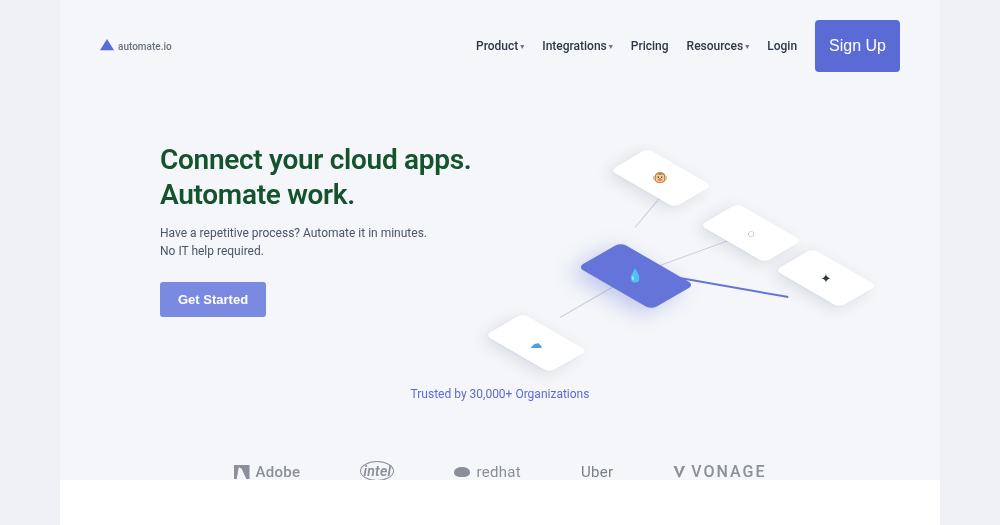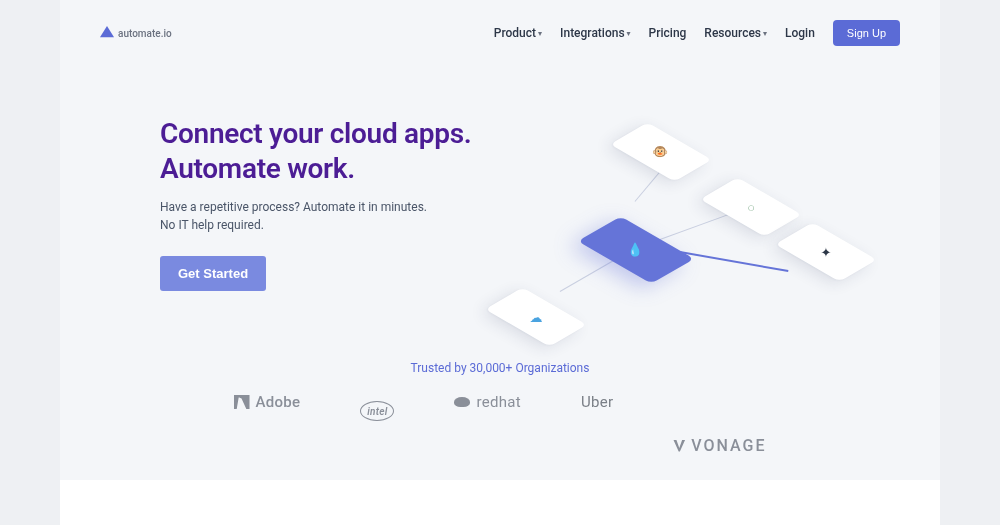--- a/index.html
+++ b/index.html
@@ -62,39 +62,39 @@
     align-items: center;
     gap: 2px;
   }
   .chev {
     font-size: 8px;
     color: #6b7280;
   }
   .btn-signup {
     background: #5b6bd6;
     color: #fff;
-    font-size: 11px;
+    font-size: 16px;
     font-weight: 500;
-    padding: 7px 14px;
+    padding: 17px 14px;
     border-radius: 4px;
     cursor: pointer;
     border: none;
   }
   .hero {
     display: flex;
     padding: 70px 0 0 100px;
     position: relative;
   }
   .hero-left {
     width: 360px;
   }
   .headline {
     font-size: 28px;
     font-weight: 600;
-    color: #4c1d95;
+    color: #14532d;
     line-height: 1.25;
     letter-spacing: -0.3px;
   }
   .subtext {
     margin-top: 12px;
     font-size: 12px;
     color: #4a5568;
     line-height: 1.5;
   }
   .btn-start {
@@ -149,21 +149,21 @@
     padding-bottom: 20px;
   }
   .trusted-title {
     font-size: 12px;
     color: #5b6bd6;
     font-weight: 400;
   }
   .brands {
     display: flex;
     justify-content: center;
-    align-items: flex-start;
+    align-items: flex-end;
     gap: 60px;
     margin-top: 18px;
     color: #8a8f99;
   }
   .brand {
     display: flex;
     align-items: center;
     gap: 6px;
     font-size: 15px;
     font-weight: 400;
@@ -178,21 +178,21 @@
     background: #8a8f99;
     clip-path: polygon(0 0, 35% 0, 20% 100%, 0 100%, 0 0, 65% 0, 100% 0, 100% 100%, 80% 100%, 50% 25%);
   }
   .intel-ellipse {
     border: 1.5px solid #8a8f99;
     border-radius: 50%;
     width: 34px; height: 20px;
     display: flex;
     align-items: center;
     justify-content: center;
-    font-size: 10px;
+    font-size: 14px;
     font-style: italic;
     font-weight: 600;
     margin-top: 8px;
   }
   .redhat-hat {
     width: 16px; height: 10px;
     background: #8a8f99;
     border-radius: 50% 50% 40% 40%;
   }
   .vonage-v {

